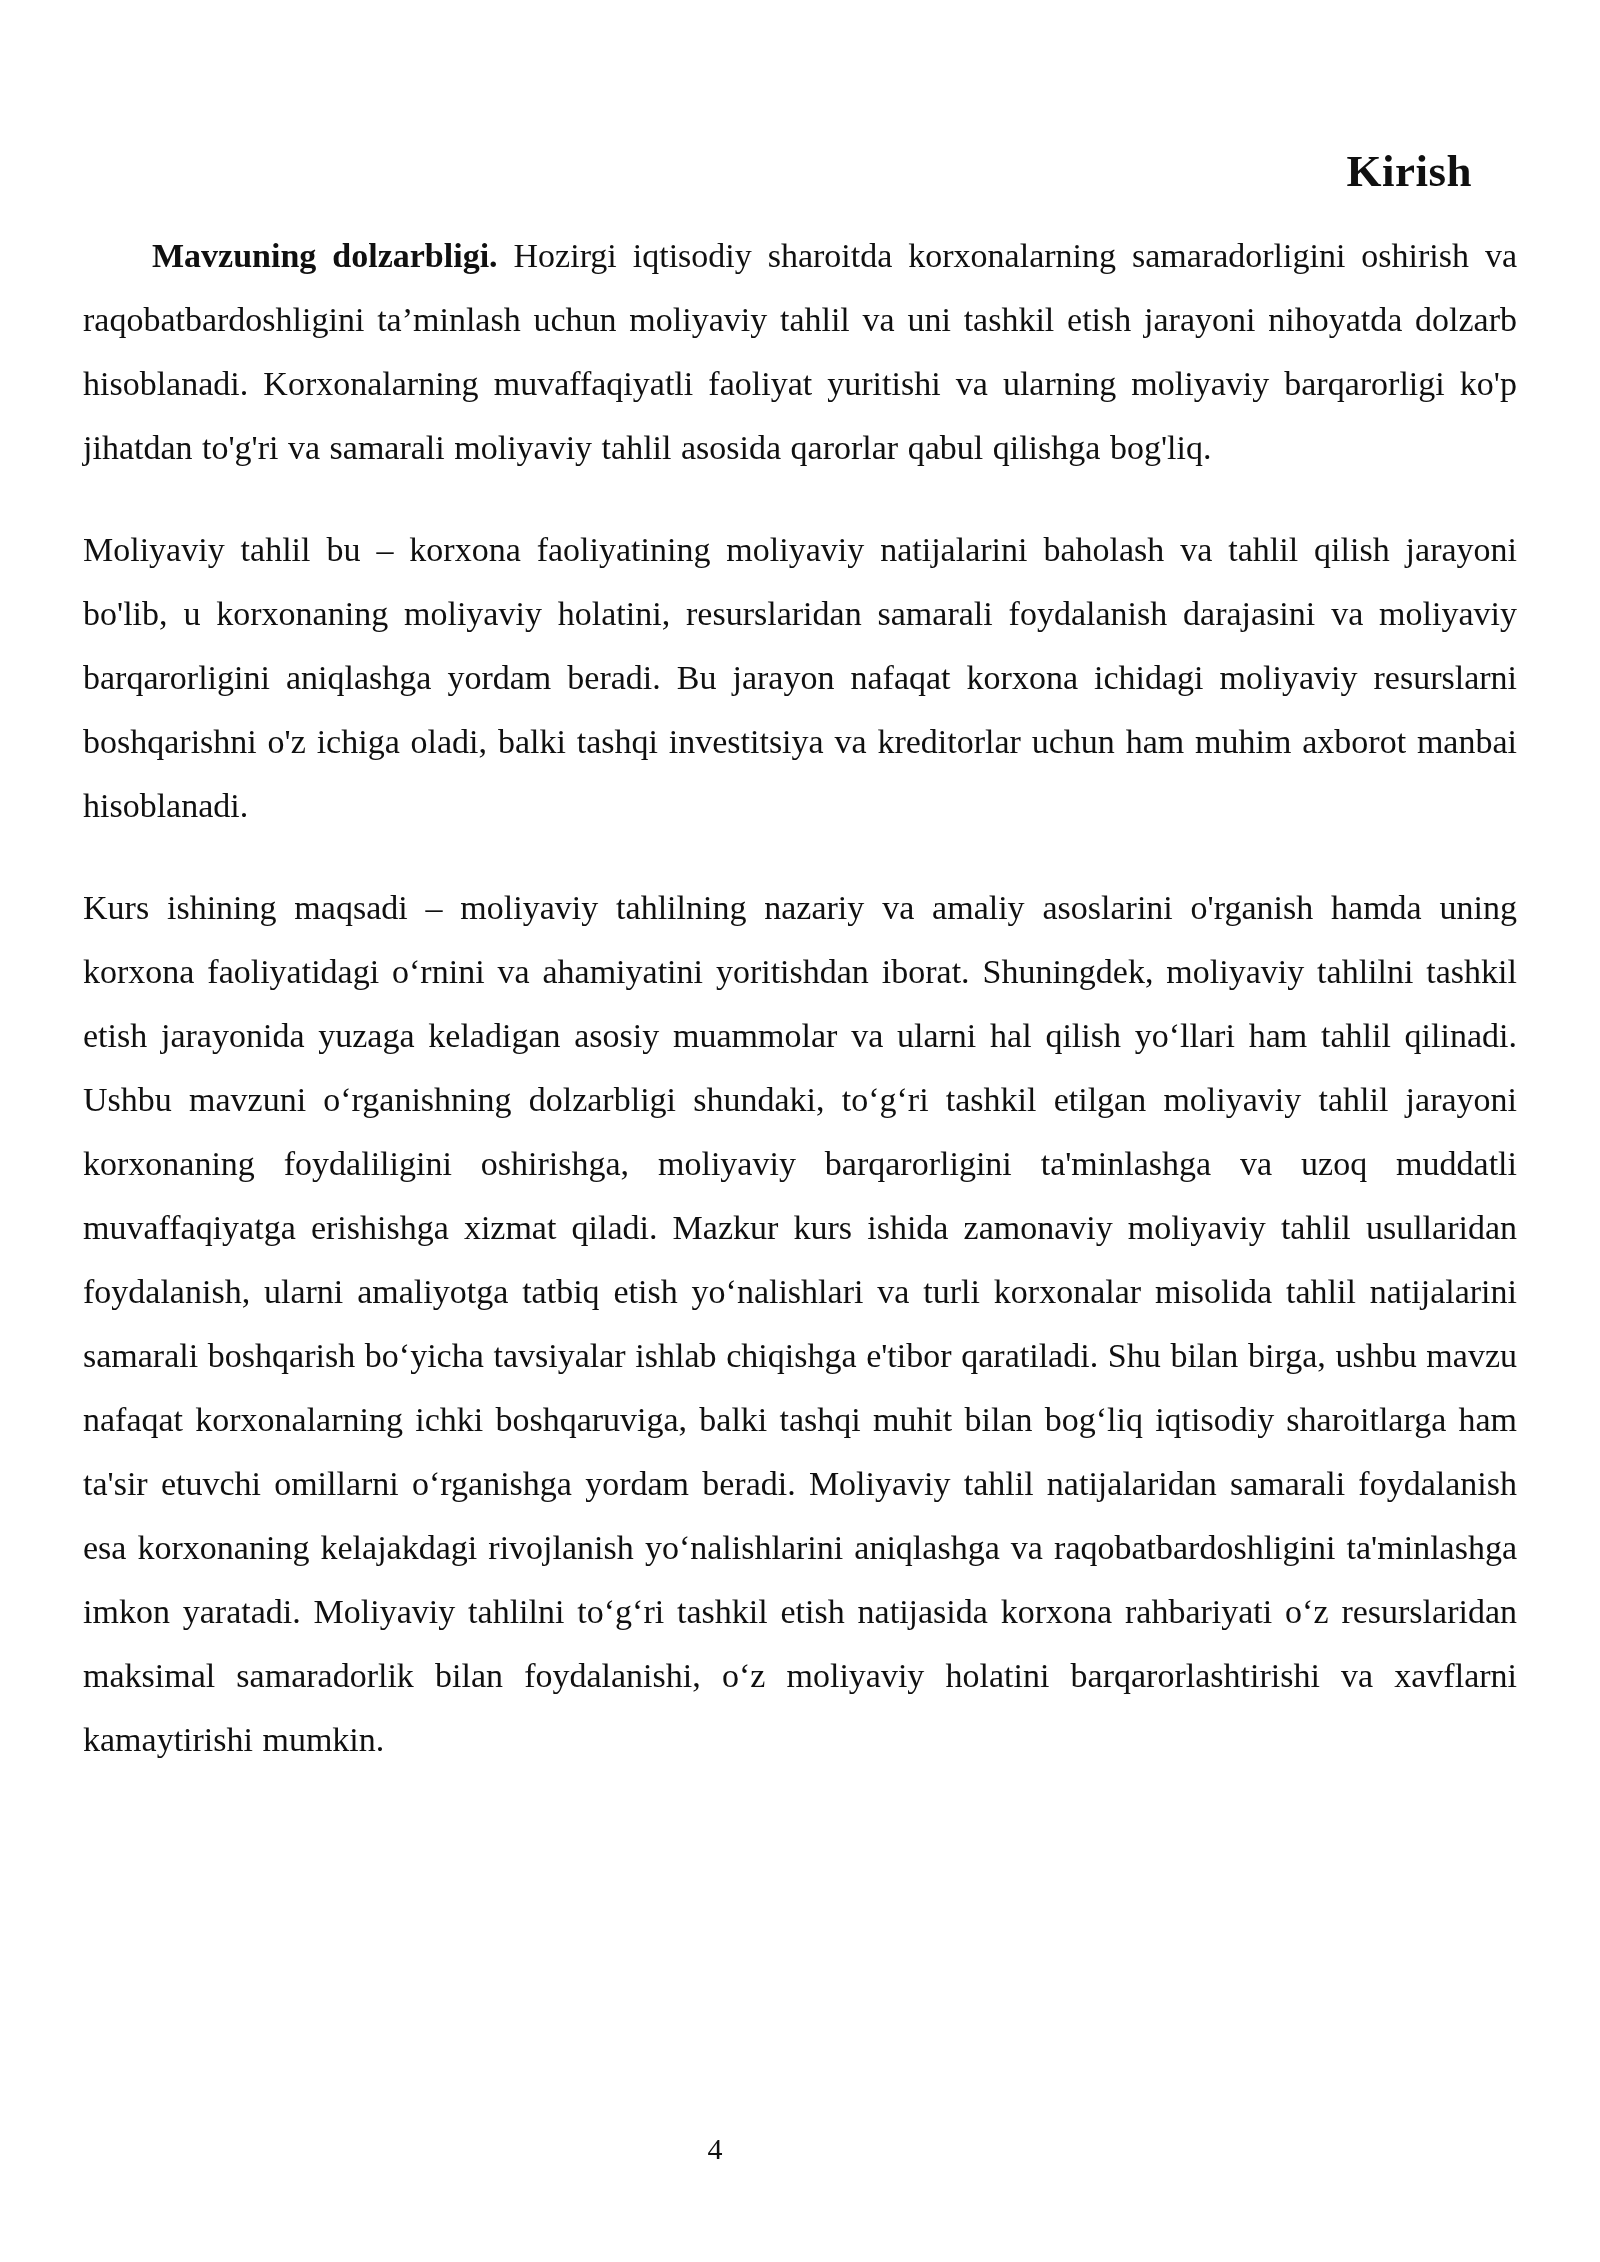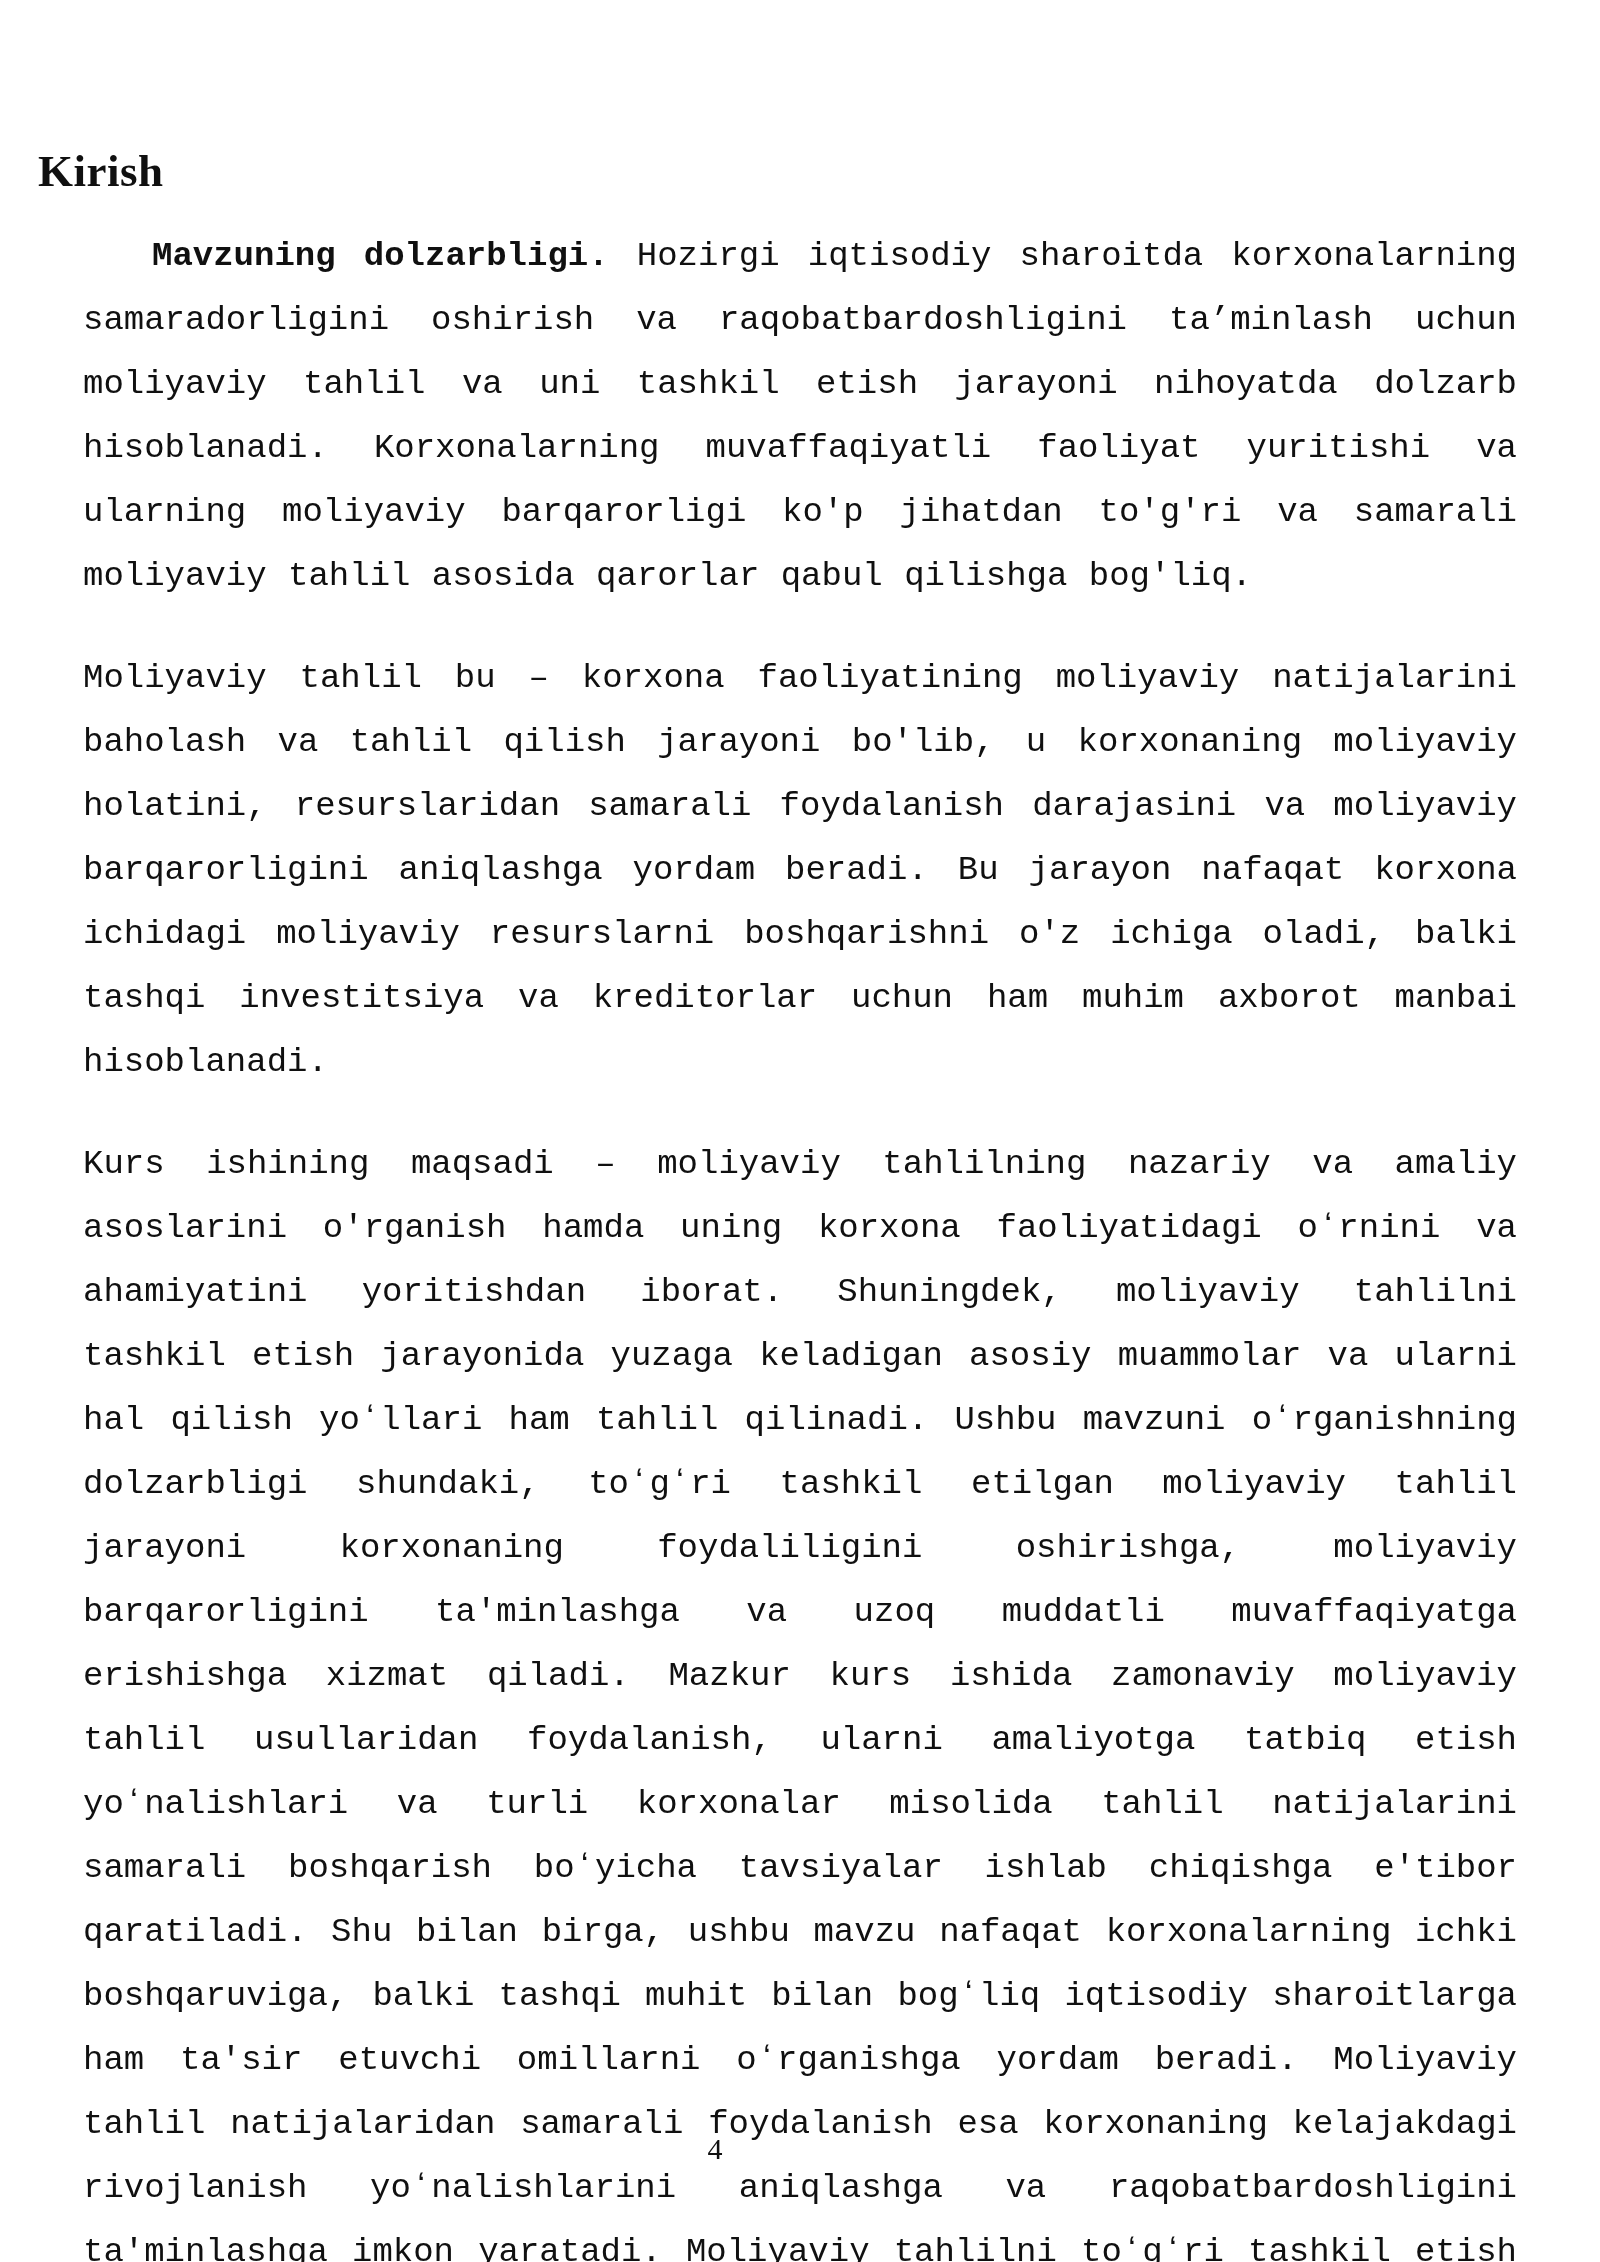--- a/index.html
+++ b/index.html
@@ -18,33 +18,32 @@
   }
   .content {
     position: absolute;
     left: 83px;
     right: 83px;
     top: 146px;
   }
   .doc-title {
     font-size: 45px;
     font-weight: bold;
-    text-align: left;
+    text-align: right;
     line-height: 1.15;
     margin: 0 0 26px 0;
     transform: translateX(-45px);
     letter-spacing: 0.5px;
   }
   .body-par {
     font-size: 34px;
     line-height: 64px;
     text-align: justify;
     margin: 0 0 38px 0;
     word-spacing: 1px;
-    font-family: Liberation Mono, monospace;
   }
   .first-par {
     text-indent: 69px;
   }
   .lead-bold {
     font-weight: bold;
   }
   .page-number {
     position: absolute;
     top: 2132px;

